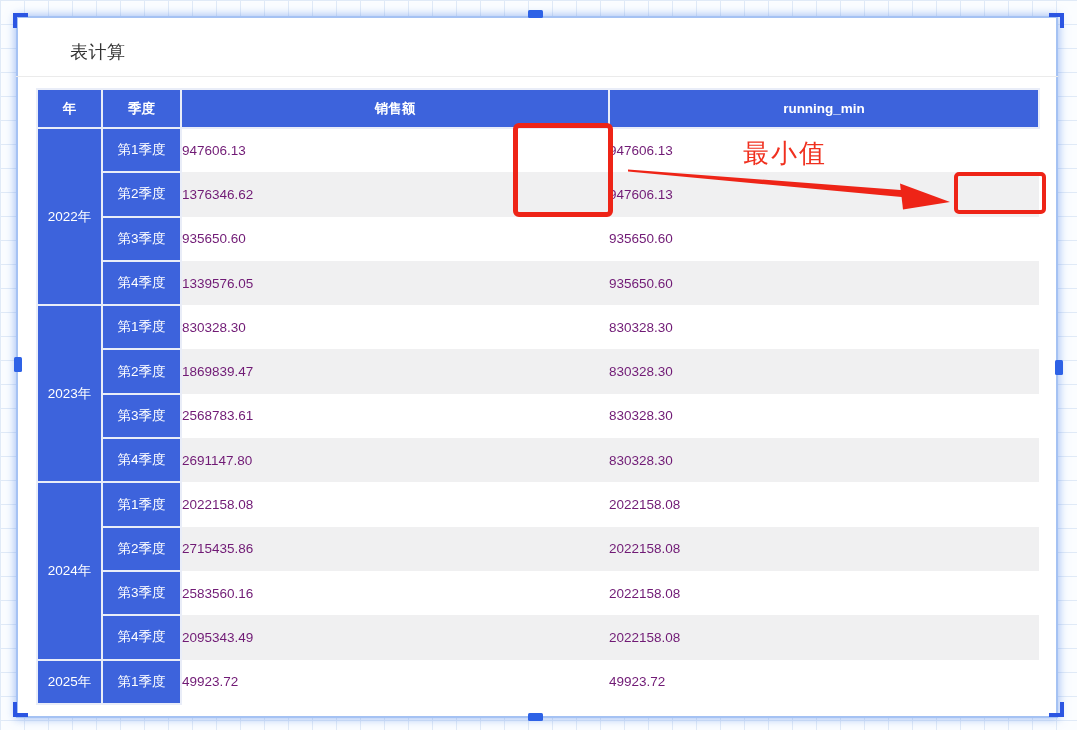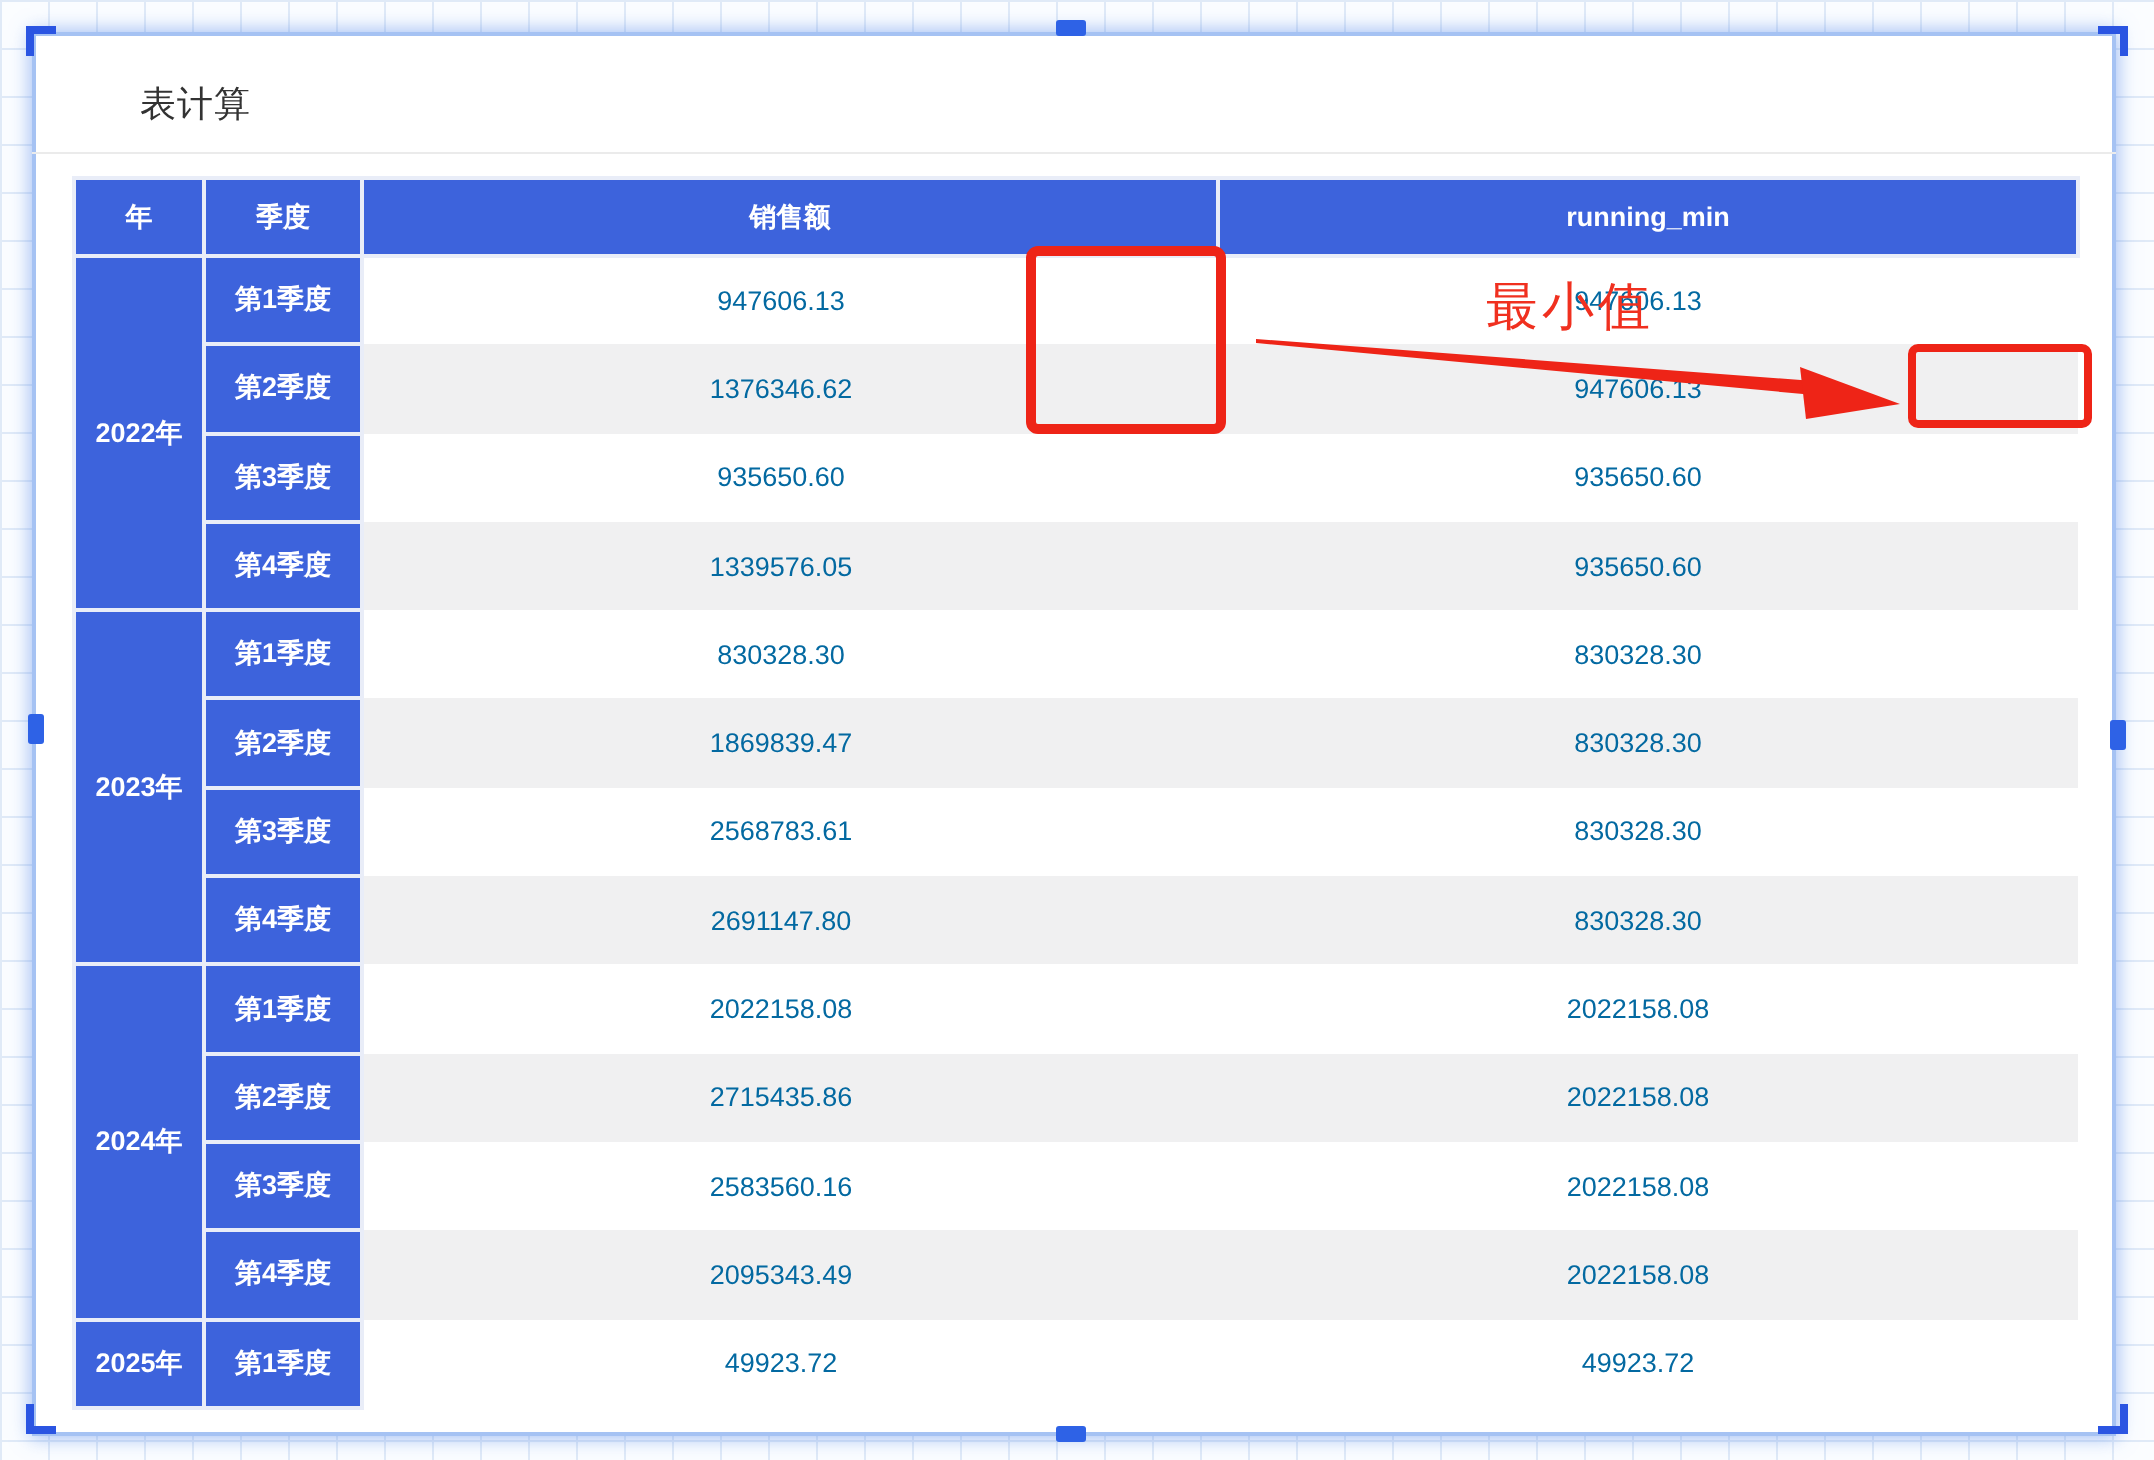--- a/index.html
+++ b/index.html
@@ -37,26 +37,26 @@
     border-collapse:collapse; table-layout:fixed; width:1002px;
     font-size:13.5px;
   }
   table.grid th, table.grid td { overflow:hidden; white-space:nowrap; }
   .hd {
     background:#3d63dc; color:#fff; font-weight:600;
     height:39px; text-align:center;
     border:2px solid #e9edf8;
   }
   td.y, td.q {
-    background:#3d63dc; color:#fff; font-weight:700;
+    background:#3d63dc; color:#fff; font-weight:400;
     text-align:center; border:2px solid #e9edf8;
   }
   td.num {
-    background:#ffffff; color:#0369a1;
-    text-align:center; padding-right:10px; border:none;
+    background:#ffffff; color:#701a75;
+    text-align:left; padding-right:10px; border:none;
     font-weight:400;
     margin-top:24px;
   }
   tr.alt td.num { background:#f0f0f1; }
   tbody tr { height:44.3px; }
 
   
   .bracket { position:absolute; width:15px; height:15px; }
   .br-tl { left:13px;  top:13px;  border-top:4px solid #2b55e2; border-left:4px  solid #2b55e2; }
   .br-tr { left:1049px;top:13px;  border-top:4px solid #2b55e2; border-right:4px solid #2b55e2; }

